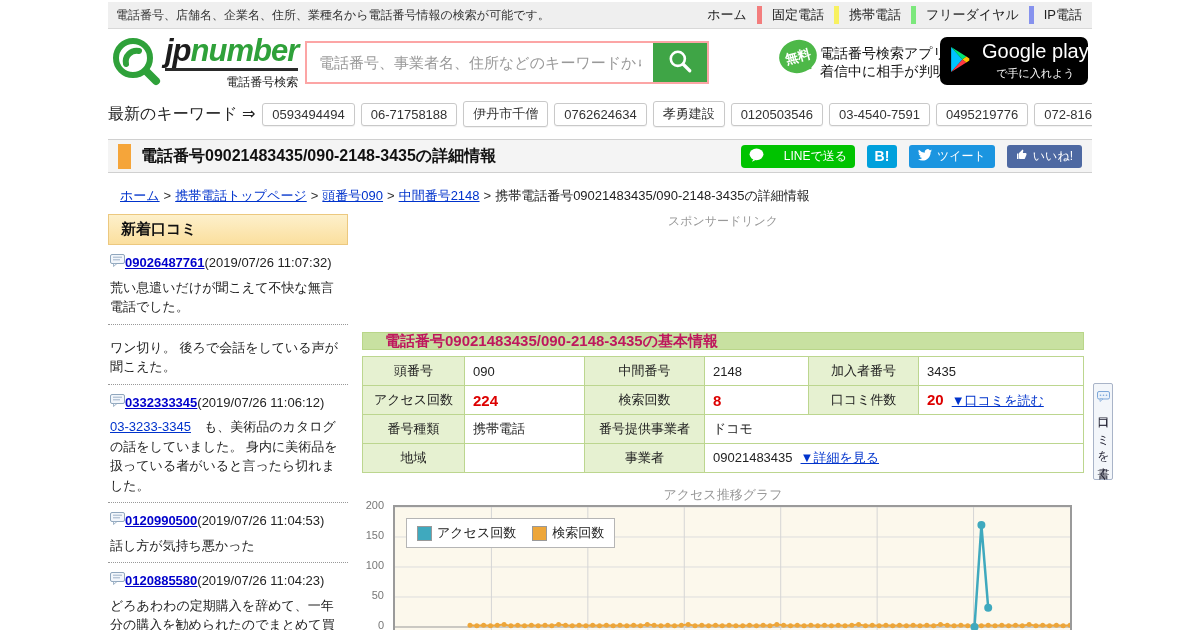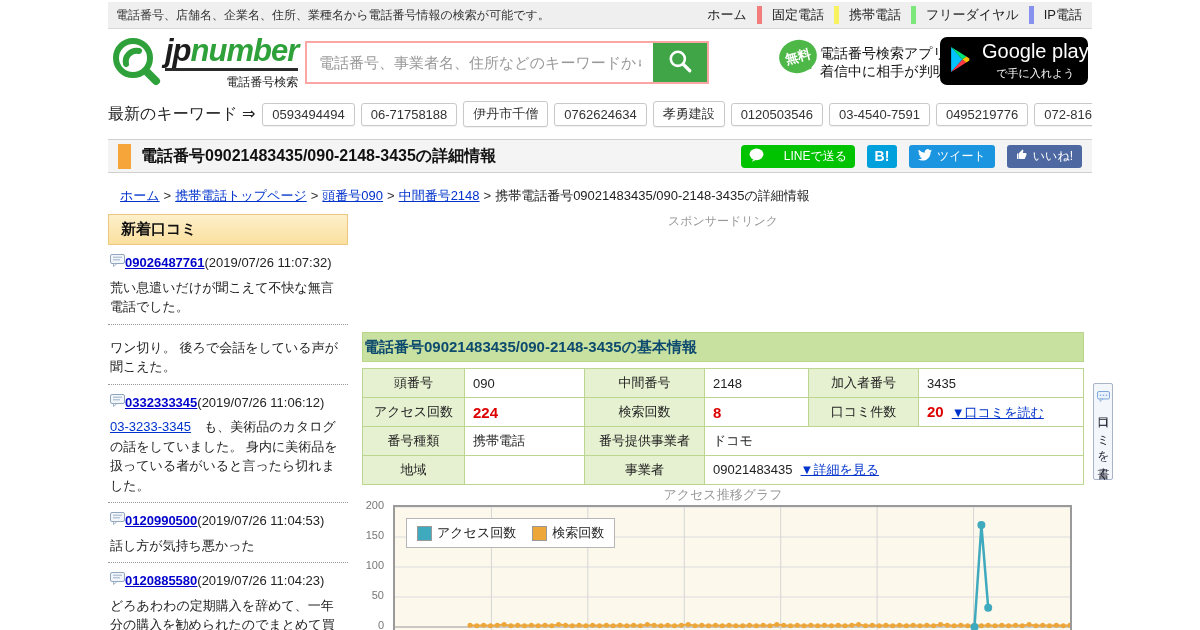--- a/index.html
+++ b/index.html
@@ -84,22 +84,22 @@
   .review{padding:8px 2px 7px;border-bottom:1px dotted #999;font-size:13px;line-height:1.5;color:#222;}
   .review-head{display:flex;align-items:center;}
   .review-number{color:#0000cc;font-weight:bold;text-decoration:underline;white-space:nowrap;}
   .review-date{color:#222;white-space:nowrap;}
   .review-text{margin-top:5px;}
   .inline-link{color:#0033cc;text-decoration:underline;}
 
   
   .sponsored{position:absolute;left:362px;top:213px;width:722px;text-align:center;font-size:12px;color:#999;}
   .basic{position:absolute;left:362px;top:332px;width:722px;}
-  .sec-head{height:30px;background:#c8e1a1;border:1px solid #b9d689;display:flex;align-items:center;
-            padding-left:1px;font-size:15px;font-weight:bold;color:#0c4a6e;box-sizing:border-box;}
+  .sec-head{height:18px;background:#c8e1a1;border:1px solid #b9d689;display:flex;align-items:center;
+            padding-left:22px;font-size:15px;font-weight:bold;color:#be185d;box-sizing:border-box;}
   .basic table{width:100%;border-collapse:collapse;margin-top:6px;table-layout:fixed;}
   .basic td{border:1px solid #bcd68f;height:28px;padding:0 8px;font-size:13px;color:#222;background:#fff;
             overflow:hidden;white-space:nowrap;}
   .basic td.lab{background:#e6f1d1;text-align:center;padding:0 4px;}
   .red{color:#dd0000;font-weight:bold;font-size:15px;}
   .tbl-link{color:#0033cc;text-decoration:underline;font-size:13px;margin-left:8px;}
 
   
   .chart-title{position:absolute;left:362px;top:486px;width:722px;text-align:center;font-size:13px;color:#999;}
   .y-labels{position:absolute;left:350px;top:505px;width:38px;height:128px;}

